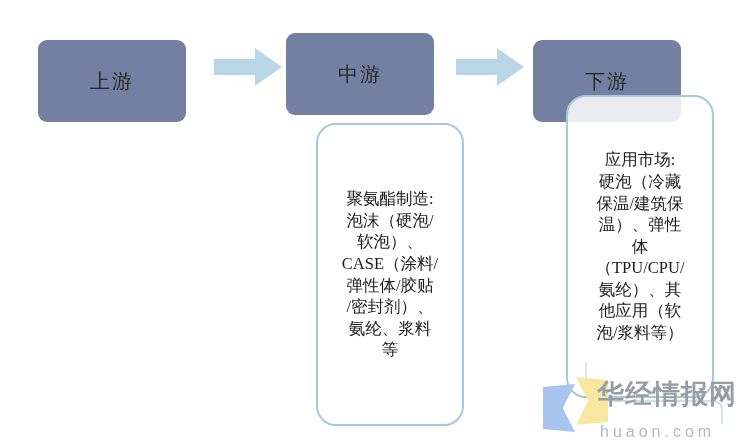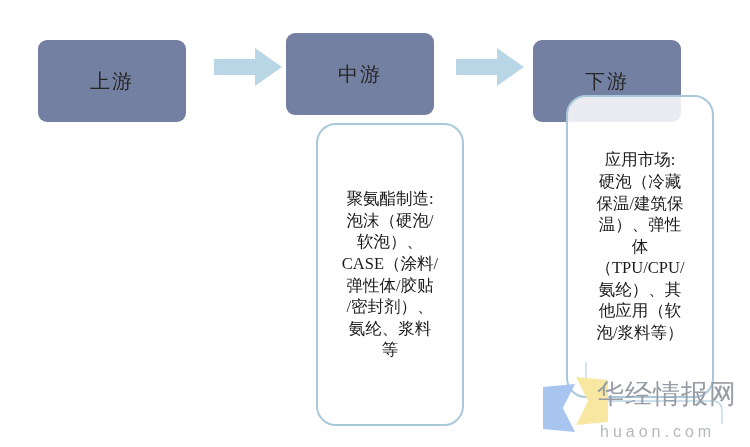--- a/index.html
+++ b/index.html
@@ -82,21 +82,21 @@
     width:32px;height:48px;
     background:#f8e7a1;
     clip-path:polygon(100% 6%,0 0,38% 50%,0 100%,100% 94%);
     z-index:4;
   }
   .wm-title{
     position:absolute;
     left:597px;top:376px;
     z-index:4;
     font-family:"Liberation Sans","DejaVu Sans",sans-serif;
-    font-weight:normal;
+    font-weight:bold;
     font-size:27px;
     letter-spacing:1px;
     color:#989da5;
   }
   .wm-url{
     position:absolute;
     left:600px;top:423px;
     z-index:4;
     font-family:"Liberation Sans","DejaVu Sans",sans-serif;
     font-size:16px;

